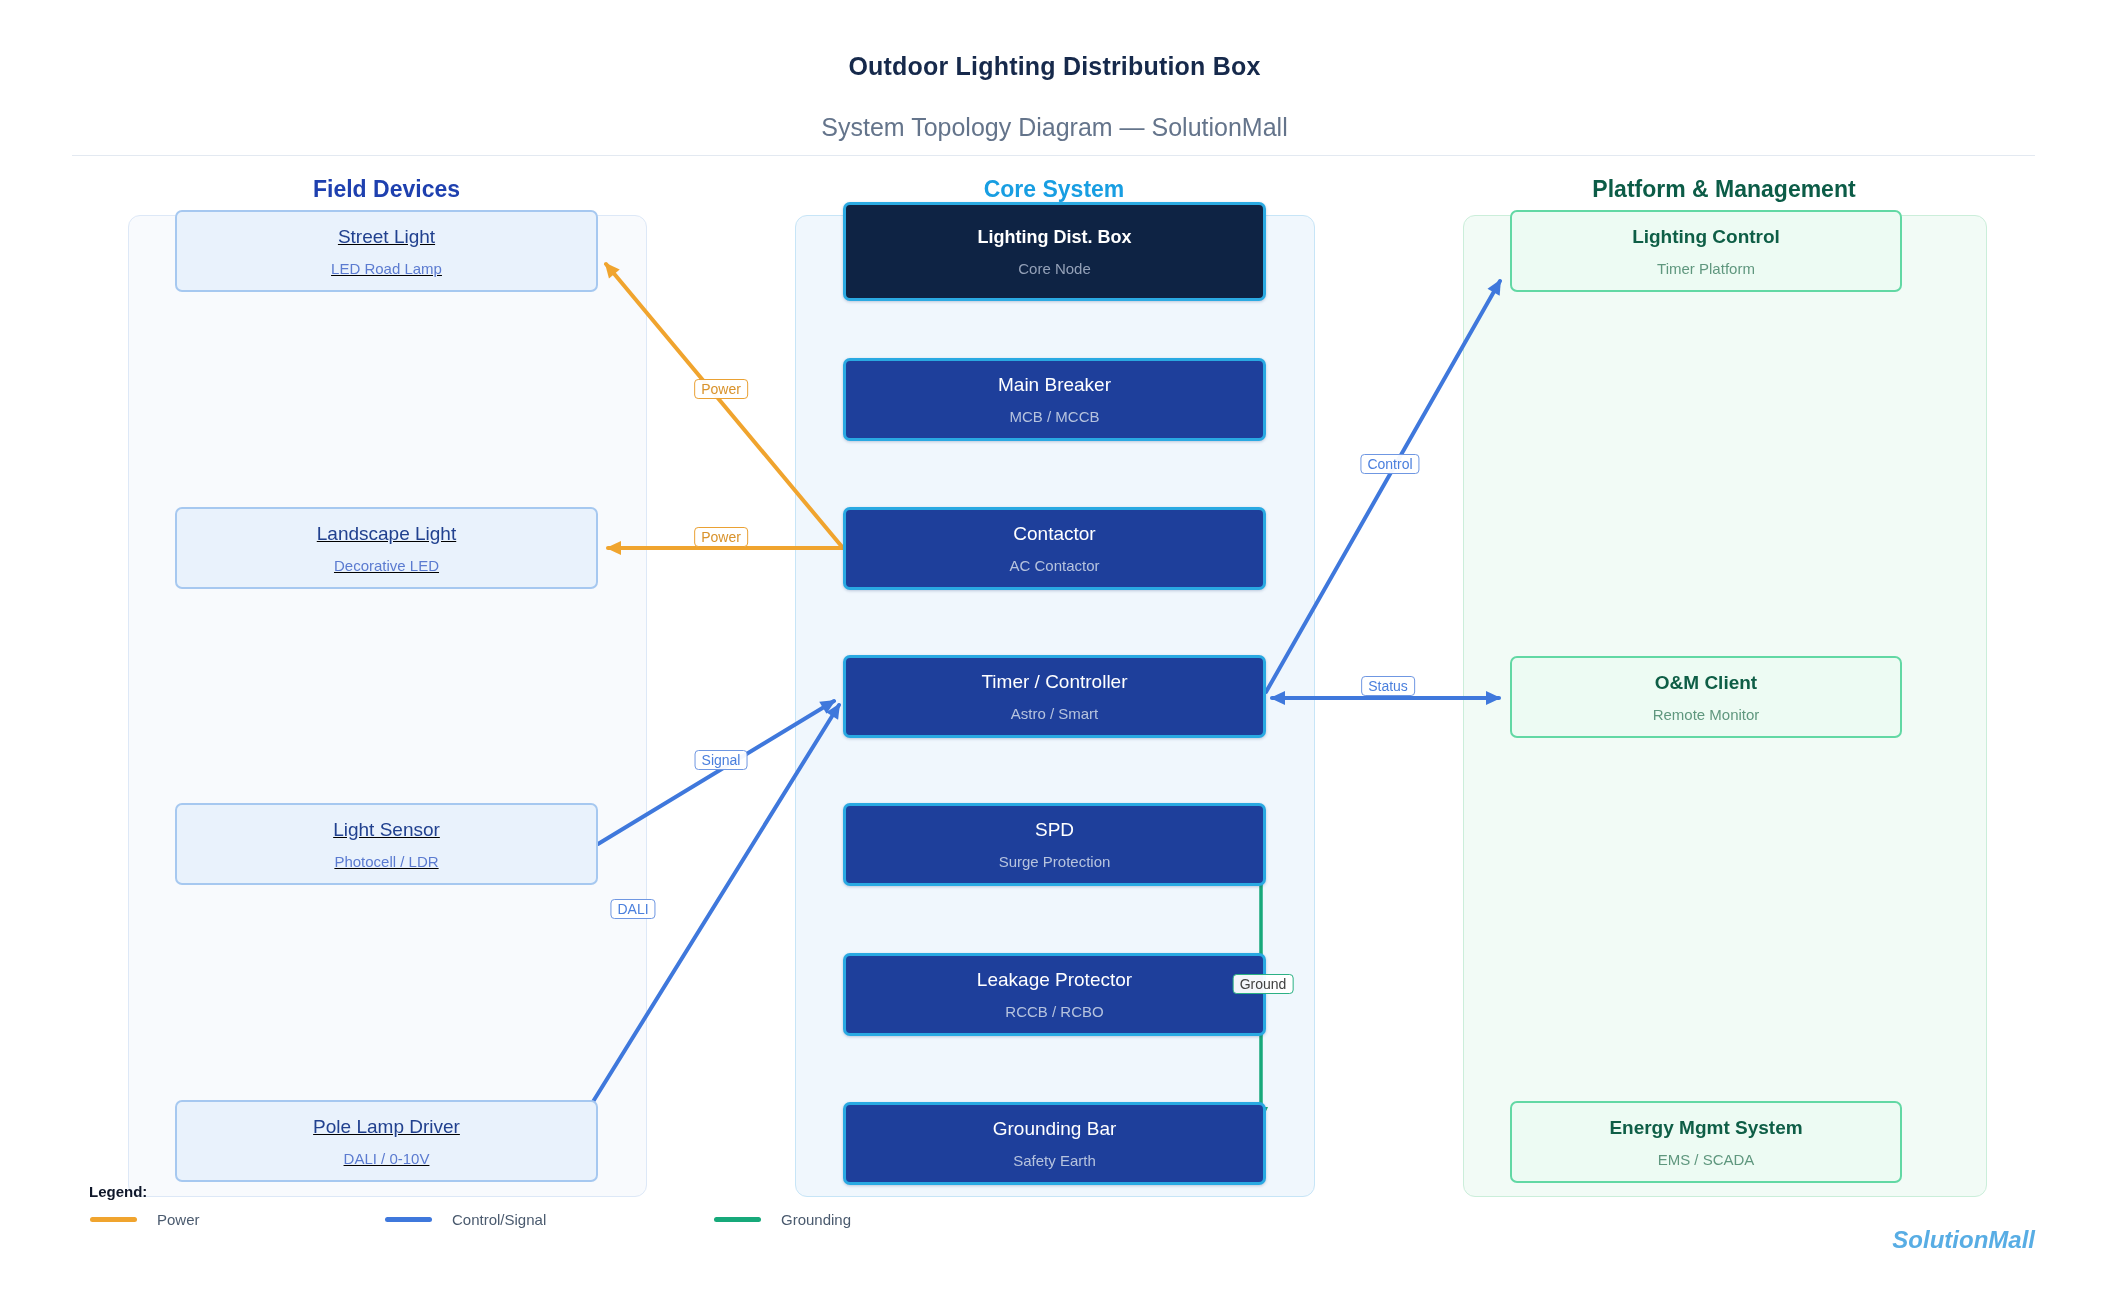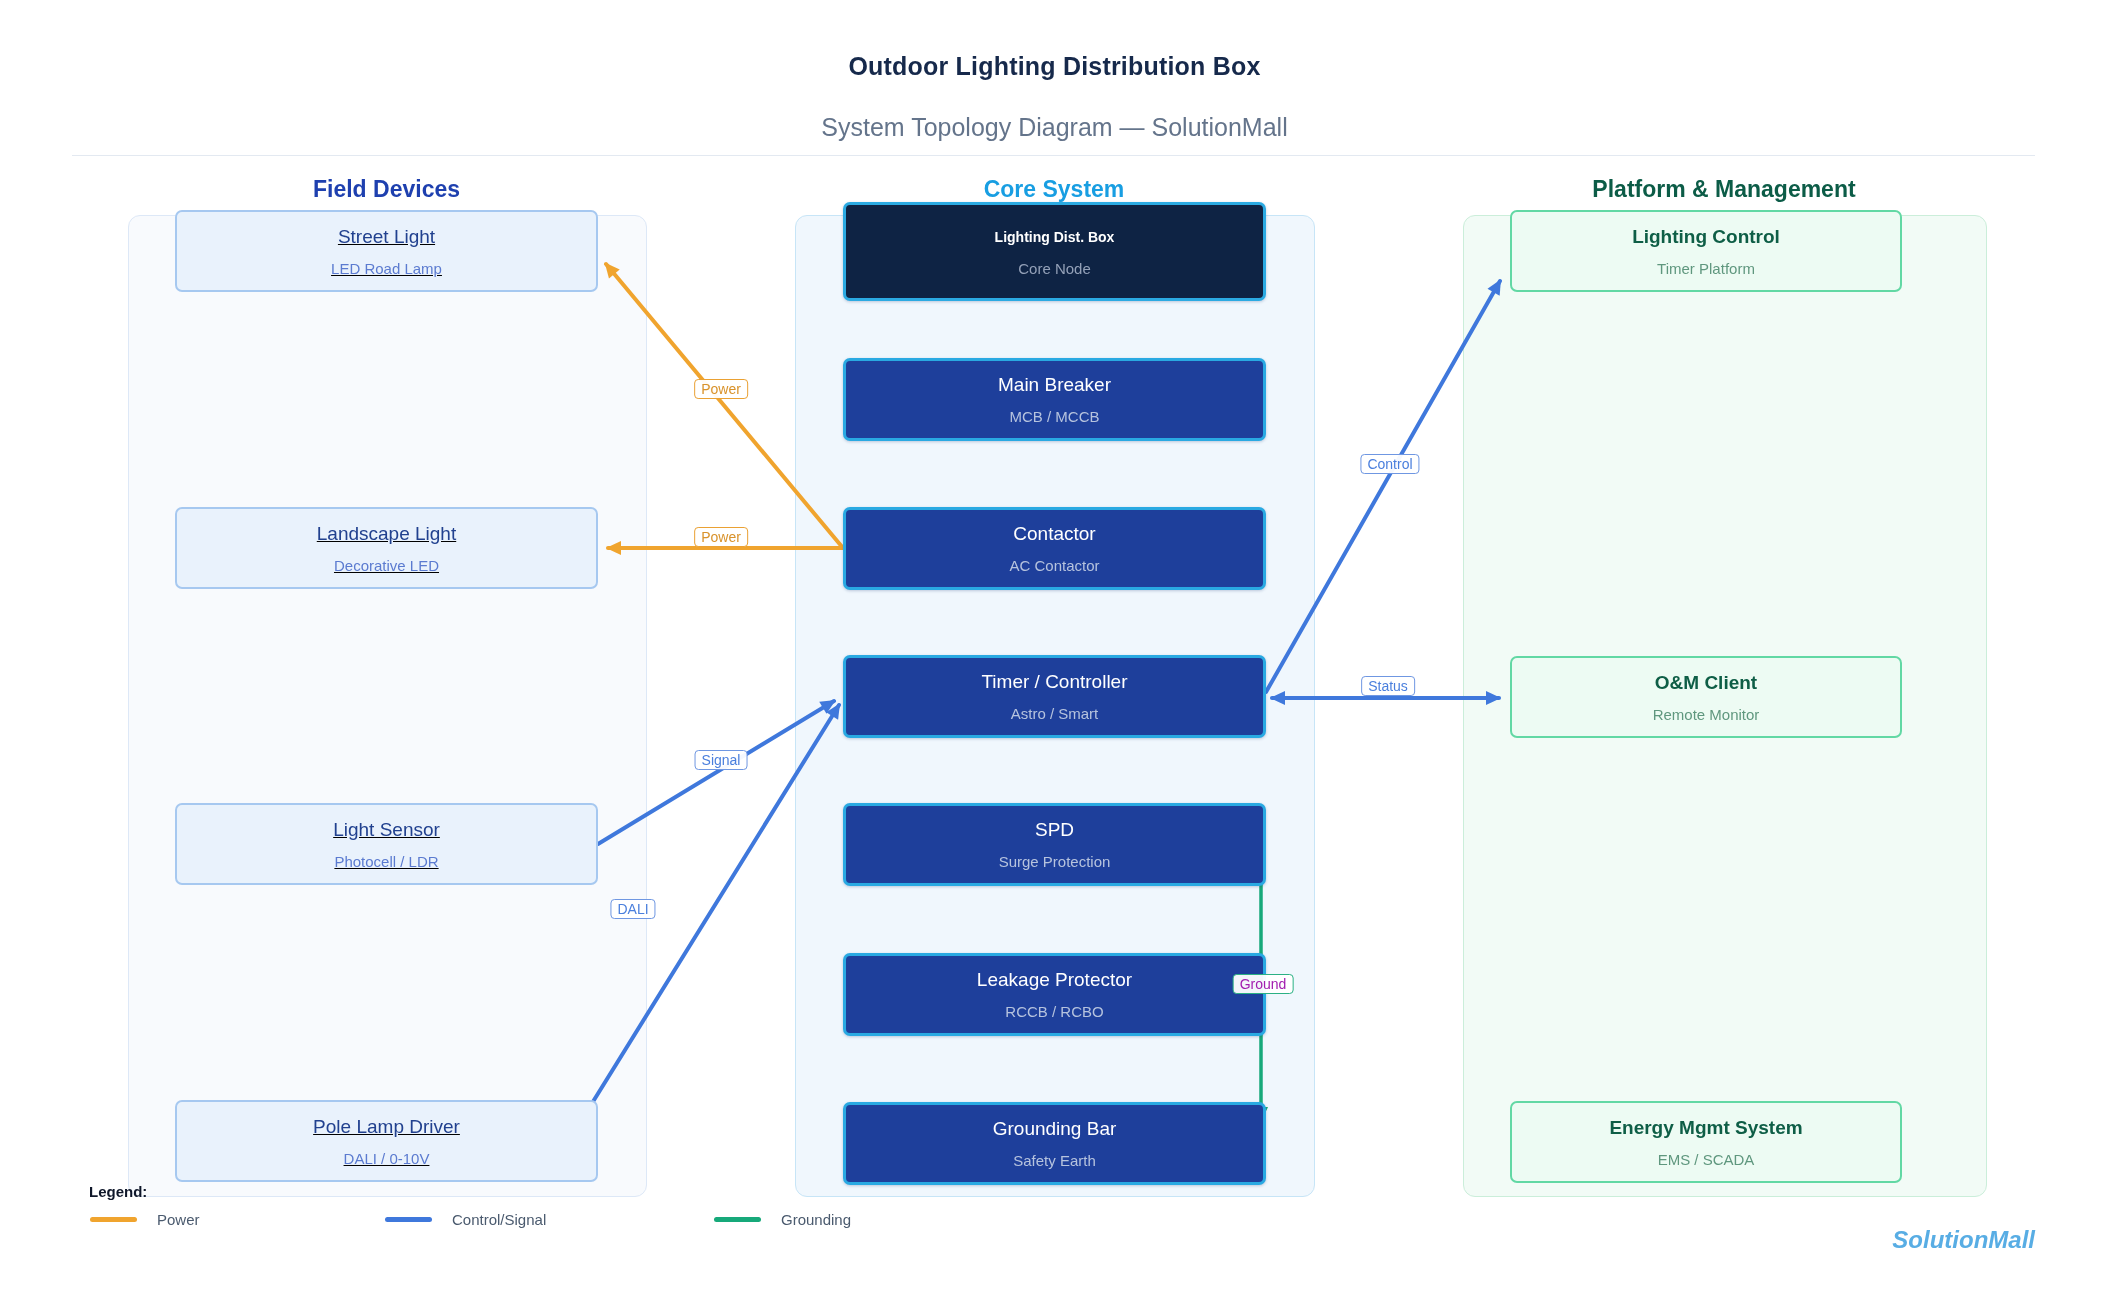--- a/index.html
+++ b/index.html
@@ -29,38 +29,38 @@
 
   .node.field-node{background:#e9f2fc;border:2.5px solid #a6c8f0;text-decoration:underline;}
   .node.field-node .node-title{color:#21418f;}
   .node.field-node .node-sub{color:#5b7bd0;}
 
   .node.core-node{background:#1e3f9b;border:3px solid #29a9e2;box-shadow:0 1px 3px rgba(30,60,120,.25);}
   .node.core-node .node-title{color:#ffffff;}
   .node.core-node .node-sub{color:#b6c3de;}
 
   .node.core-root{background:#0e2344;border:3px solid #2baae2;}
-  .node.core-root .node-title{font-size:14px;font-weight:700;color:#ffffff;}
+  .node.core-root .node-title{font-size:18px;font-weight:700;color:#ffffff;}
   .node.core-root .node-sub{color:#94a1b8;}
 
   .node.platform-node{background:#edfbf3;border:2.5px solid #62d8a4;}
   .node.platform-node .node-title{color:#0e5e46;font-weight:bold;}
   .node.platform-node .node-sub{color:#5f977e;}
 
   svg.edges{position:absolute;left:0;top:0;width:2109px;height:1292px;pointer-events:none;}
   .edge{fill:none;stroke-linecap:round;}
   .edge.power{stroke:#f0a42e;stroke-width:4px;}
   .edge.ctrl{stroke:#3f78dc;stroke-width:4px;}
   .edge.ground{stroke:#17a97a;stroke-width:3.5px;}
 
   .edge-chip{position:absolute;transform:translate(-50%,-50%);background:rgba(255,255,255,.95);
     border-radius:4px;font-size:14px;line-height:16px;padding:1px 6px;white-space:nowrap;}
   .edge-chip.orange{border:1.5px solid #eaa133;color:#d9922a;}
   .edge-chip.blue{border:1.5px solid #6f97e2;color:#4a7fdd;}
-  .edge-chip.green{border:1.5px solid #2bb184;color:#a21caf;}
+  .edge-chip.green{border:1.5px solid #2bb184;color:#404040;}
 
   .legend-title{position:absolute;left:89px;top:1183px;font-size:15px;font-weight:700;color:#0f172a;}
   .legend-item{position:absolute;top:1209px;height:20px;display:flex;align-items:center;}
   .legend-swatch{display:inline-block;width:47px;height:5px;border-radius:3px;margin-right:20px;}
   .legend-label{font-size:15px;color:#4a5a6e;}
 
   .brand{position:absolute;right:74px;top:1226px;font-size:24px;font-style:italic;
     font-weight:600;color:#58ade4;}
 </style>
 </head>

